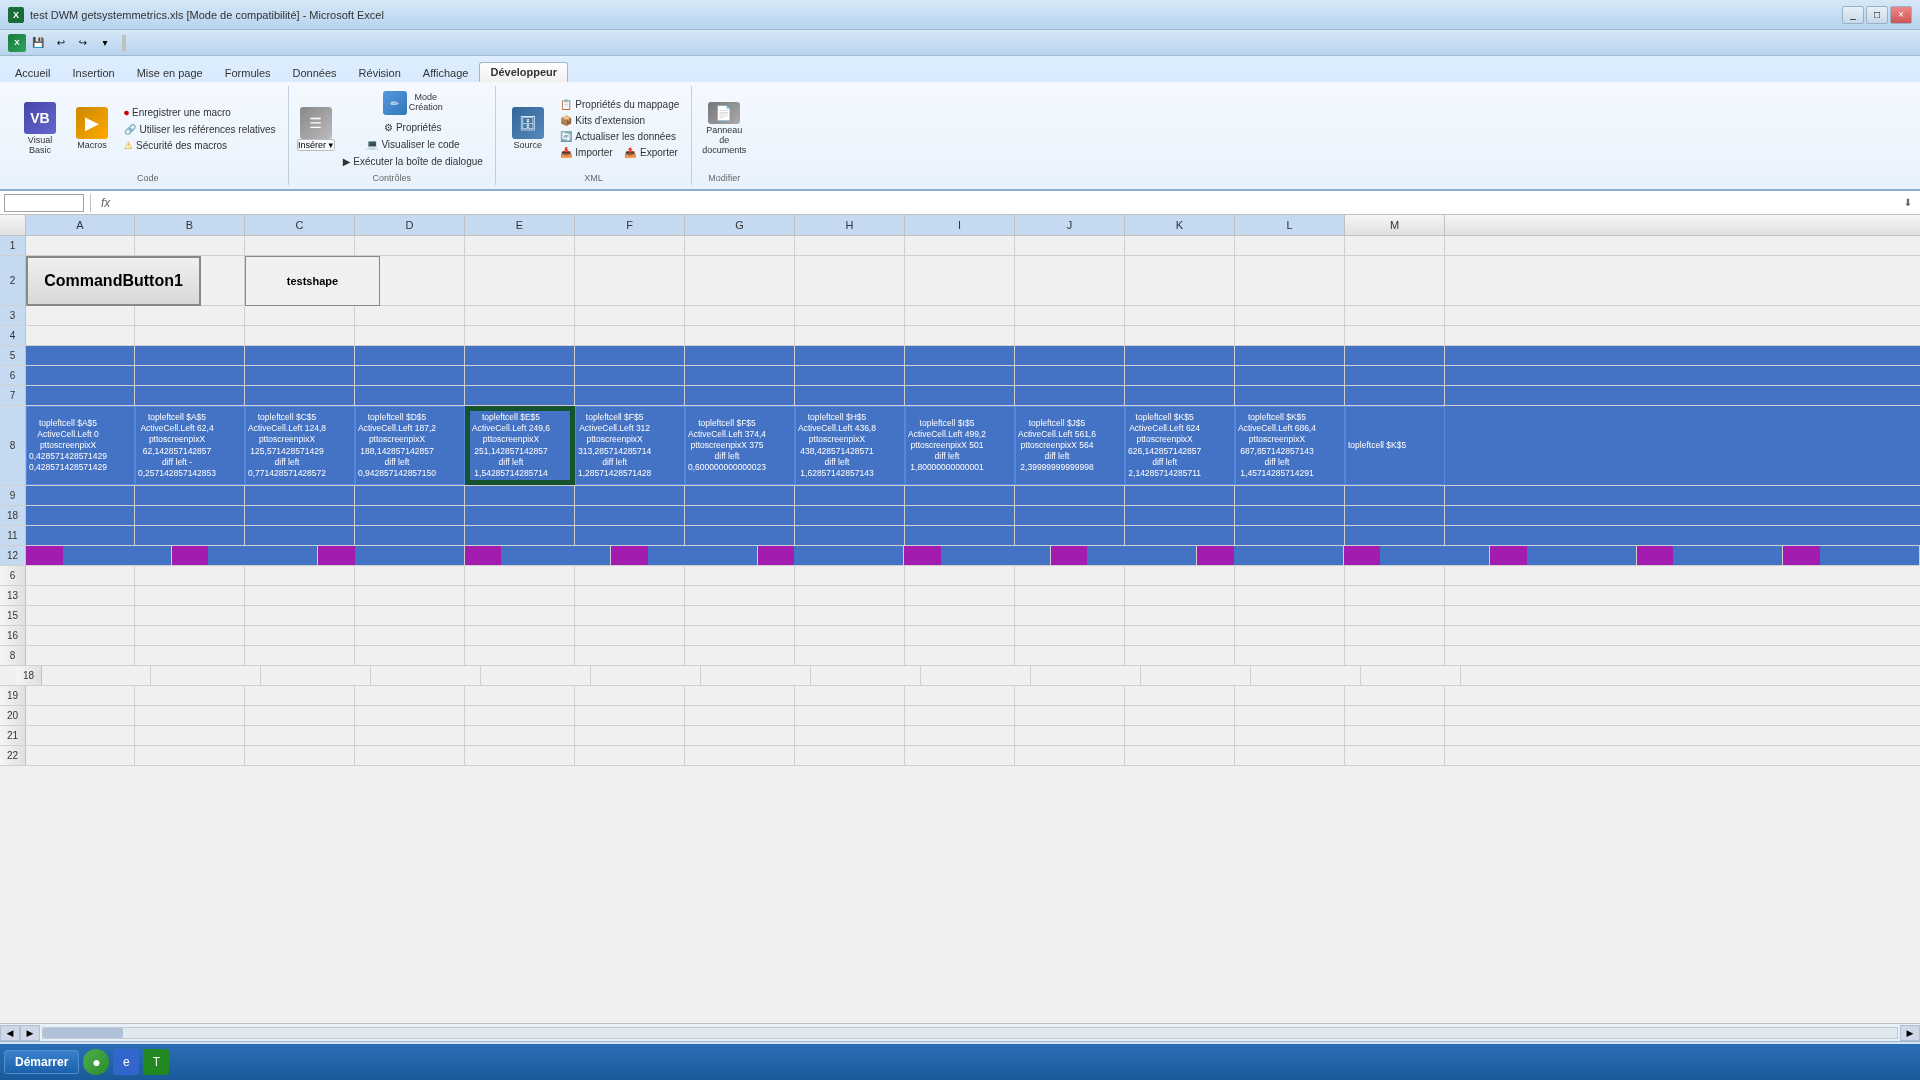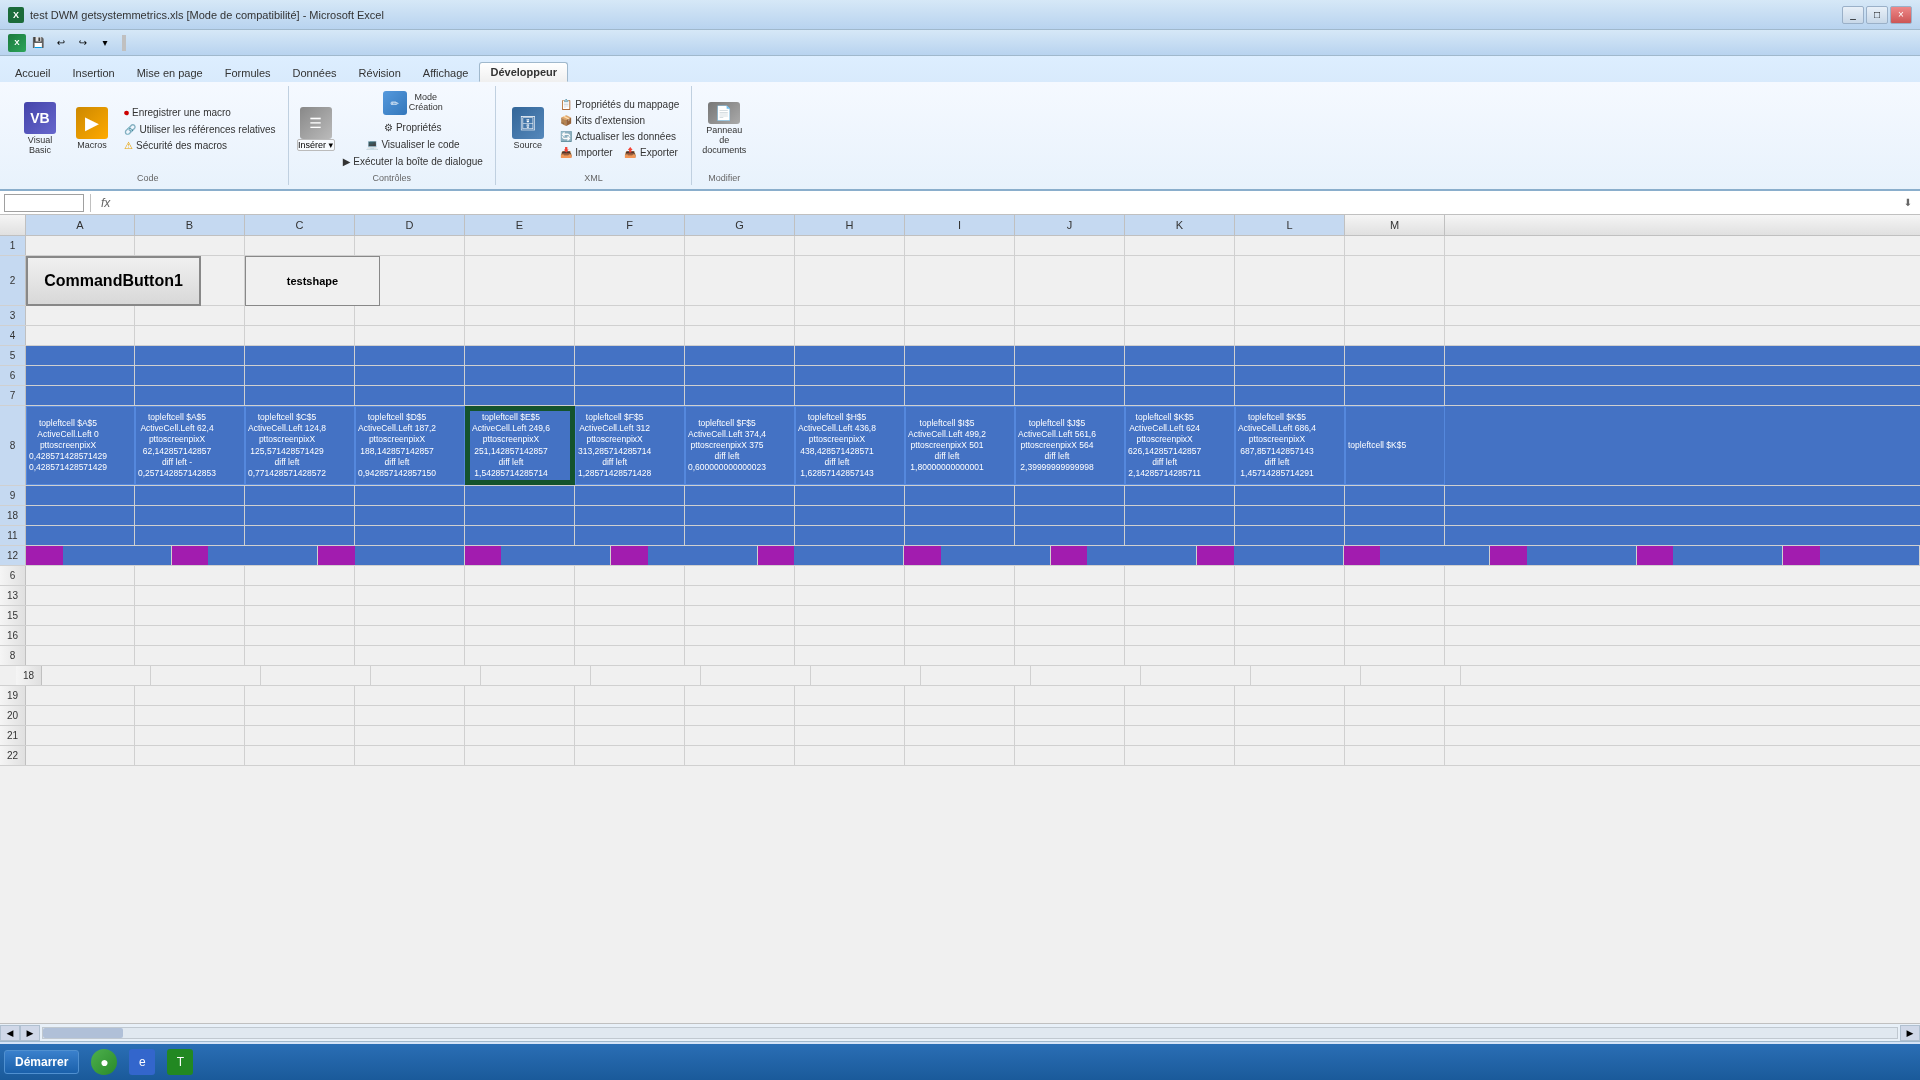--- a/index.html
+++ b/index.html
@@ -917,21 +917,21 @@
       </div>
       <span>140 %</span>
     </div>
     <span>FR</span>
     <div style="display:flex;gap:2px;">
       <span>21:35</span>
     </div>
   </div>
 </div>
 
-<div style="height:36px;background:linear-gradient(to bottom,#2a6eb5,#1a5a9a);display:flex;align-items:center;padding:0 4px;gap:12px;position:fixed;bottom:0;left:0;right:0;">
+<div style="height:36px;background:linear-gradient(to bottom,#2a6eb5,#1a5a9a);display:flex;align-items:center;padding:0 4px;gap:4px;position:fixed;bottom:0;left:0;right:0;">
   <div style="padding:4px 10px;background:linear-gradient(to bottom,#3a80cc,#1a60aa);border:1px solid #5090d0;border-radius:3px;color:white;font-size:12px;font-weight:bold;cursor:pointer;">
     <span>Démarrer</span>
   </div>
   <div style="width:26px;height:26px;background:linear-gradient(135deg,#4db04d,#2a8a2a);border-radius:50%;display:flex;align-items:center;justify-content:center;cursor:pointer;">
     <span style="color:white;font-size:14px;">●</span>
   </div>
   <div style="width:26px;height:26px;background:#3366cc;border-radius:3px;display:flex;align-items:center;justify-content:center;cursor:pointer;">
     <span style="color:white;font-size:12px;">e</span>
   </div>
   <div style="width:26px;height:26px;background:#228822;border-radius:3px;display:flex;align-items:center;justify-content:center;cursor:pointer;">

